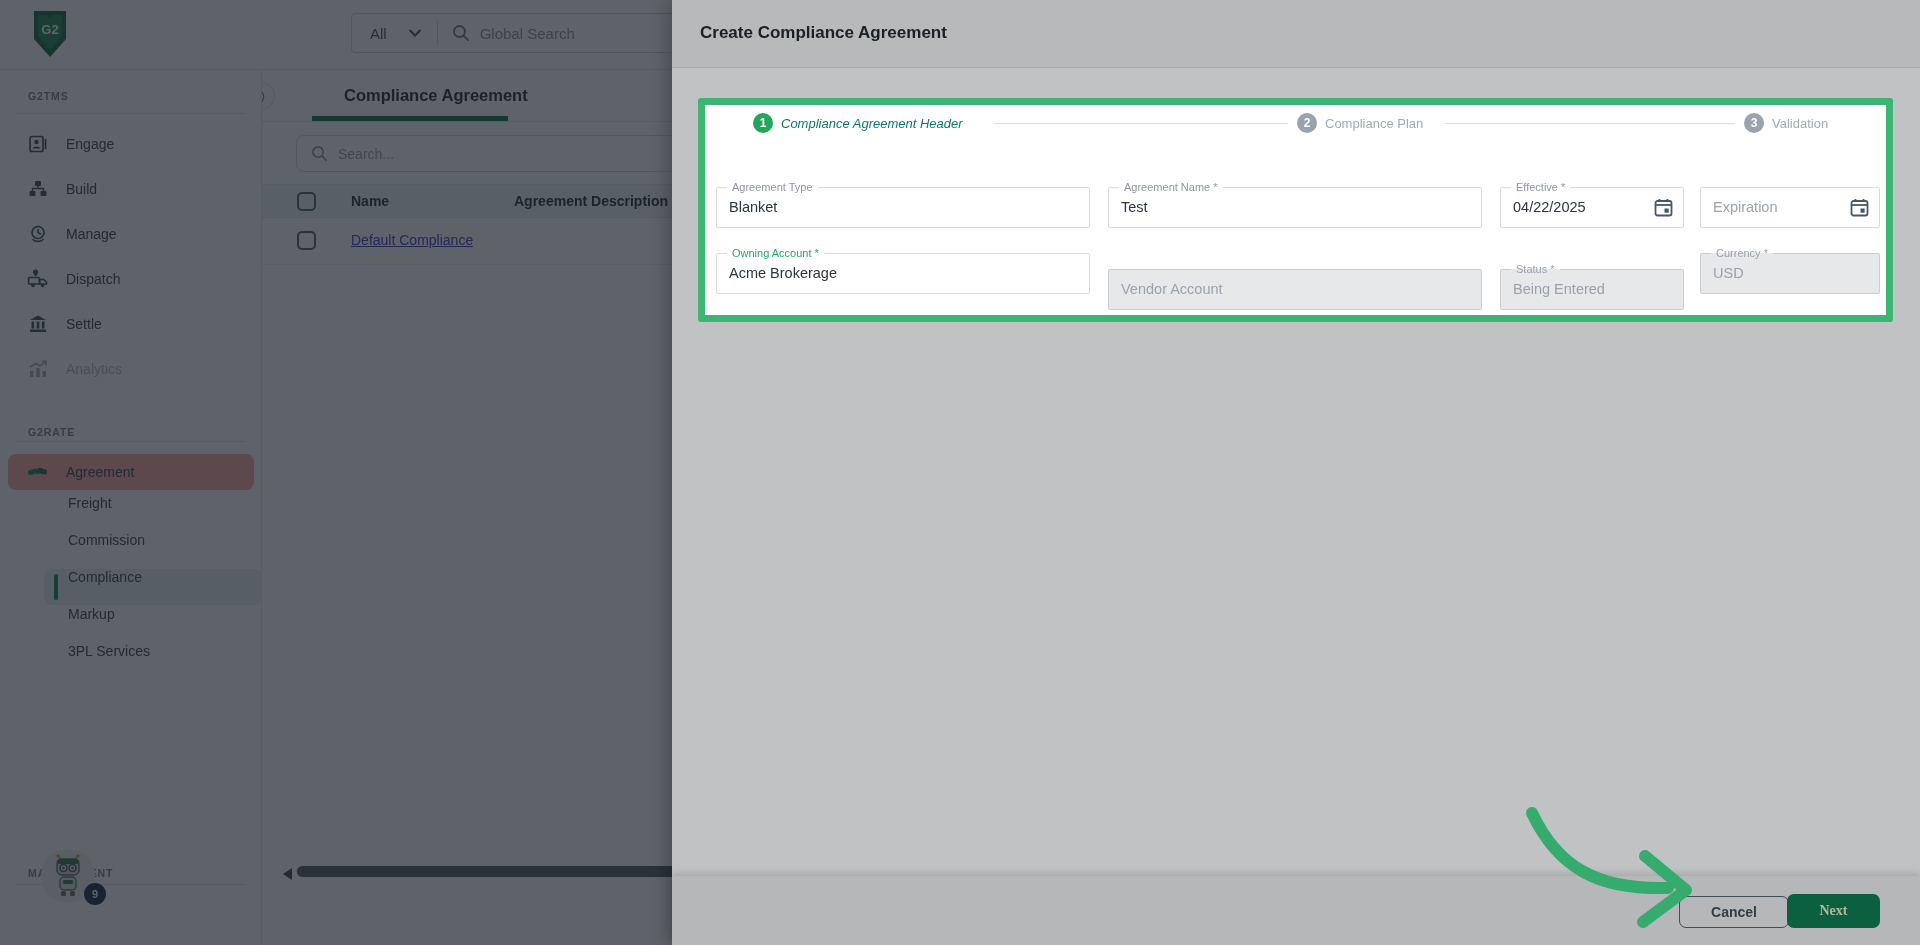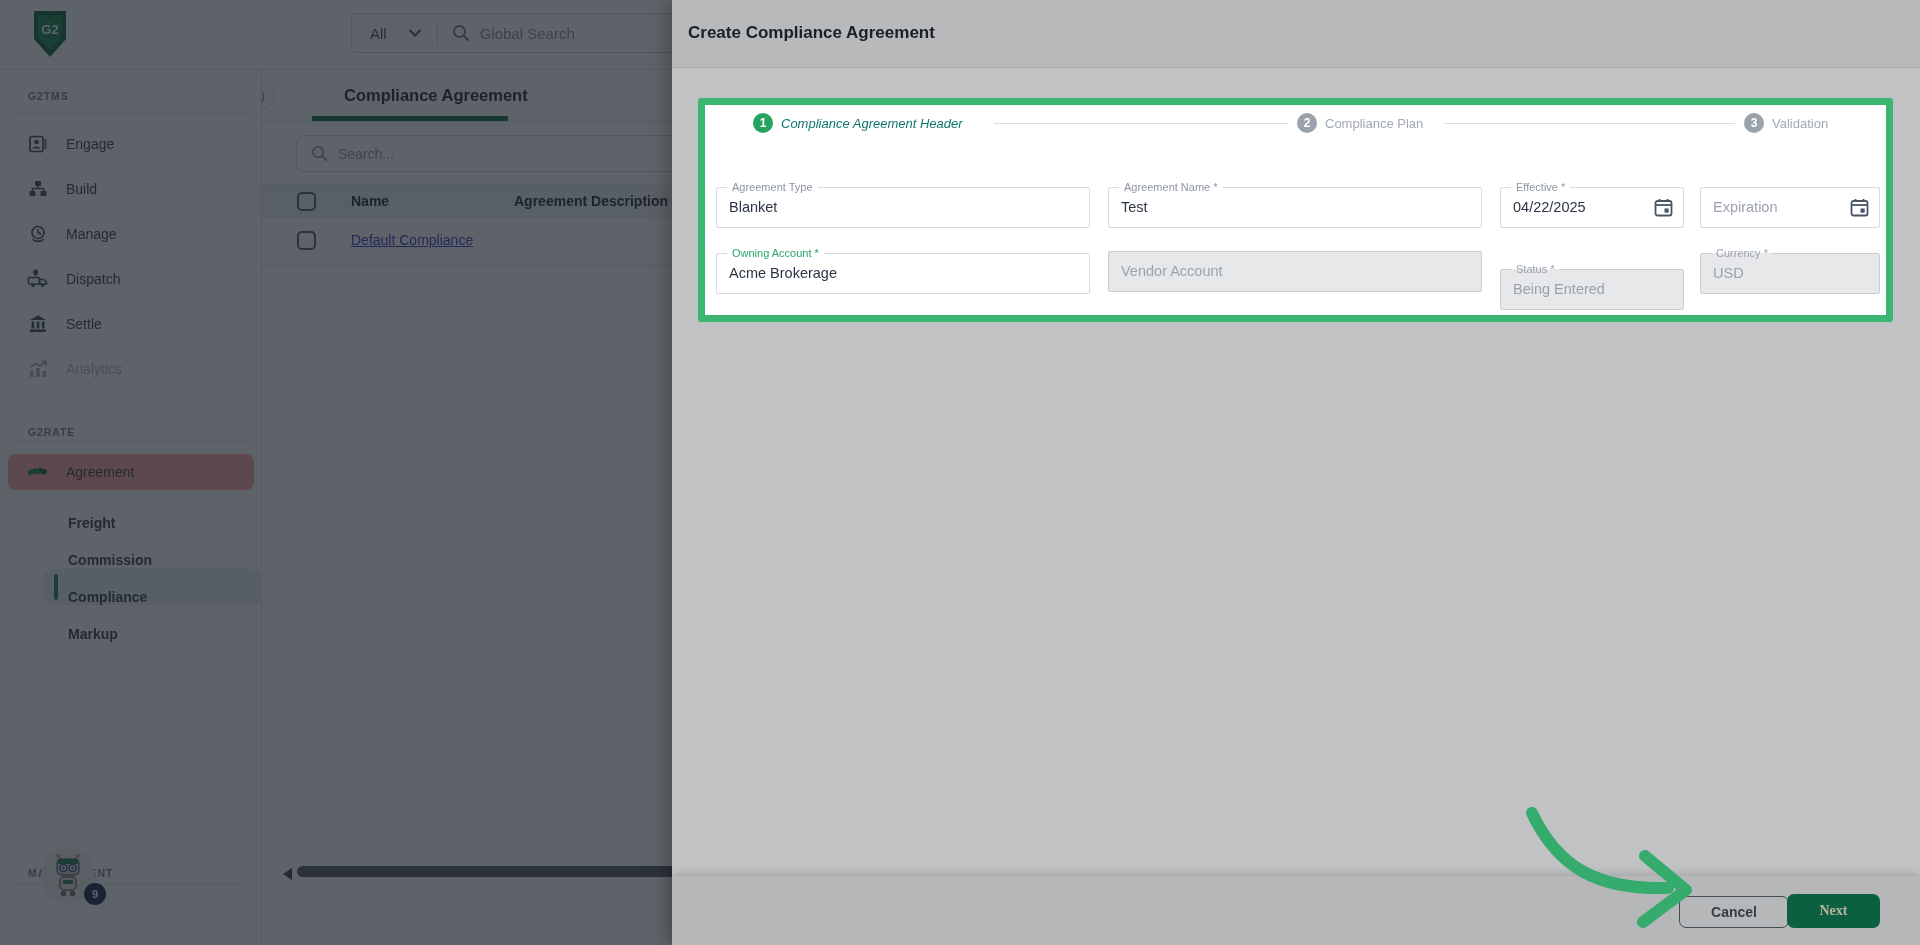--- a/index.html
+++ b/index.html
@@ -20,21 +20,21 @@
   
   .sidebar { position:absolute; left:0; top:70px; width:262px; height:875px; background:#fff; border-right:1px solid #e3e6e9; z-index:2; }
   .sec-label { position:absolute; left:28px; font-size:10.5px; font-weight:bold; letter-spacing:0.9px; color:#7b828c; }
   .sec-div { position:absolute; left:16px; width:230px; height:1px; background:#e4e7ea; }
   .side-item { position:absolute; left:8px; width:246px; height:36px; border-radius:8px; display:flex; align-items:center; cursor:pointer; }
   .side-item .ic { width:22px; height:22px; margin-left:19px; display:flex; align-items:center; justify-content:center; }
   .side-item .lbl { margin-left:17px; font-size:14px; color:#3c434d; }
   .side-item.active-main { background:#fca5a5; }
   .side-item.disabled .lbl { color:#b6bcc4; }
   .side-item.disabled .ic { opacity:0.45; }
-  .sub-item { position:absolute; left:8px; width:246px; height:36px; display:flex; align-items:flex-end; border-radius:8px; cursor:pointer;font-weight:bold; }
+  .sub-item { position:absolute; left:8px; width:246px; height:36px; display:flex; align-items:flex-start; border-radius:8px; cursor:pointer; }
   .sub-item .lbl { margin-left:60px; font-size:14px; color:#3c434d; }
   .sub-item.active-sub { background:#eef1f4; left:44px; width:218px; }
   .sub-item.active-sub .lbl { margin-left:24px; }
   .sub-item.active-sub .selbar { position:absolute; left:10px; top:5px; width:4px; height:26px; border-radius:2px; background:#1d8a54; }
   .avatar { position:absolute; left:41px; top:849px; width:54px; height:54px; border-radius:50%; background:#f2f3f2; z-index:3; display:flex; align-items:center; justify-content:center; }
   .badge { position:absolute; left:84px; top:883px; width:22px; height:22px; border-radius:50%; background:#1d2b4f; color:#fff; font-size:11px; font-weight:bold; display:flex; align-items:center; justify-content:center; z-index:4; }
 
   
   .main { position:absolute; left:262px; top:70px; width:410px; height:875px; background:#fff; z-index:1; }
   .tabrow { position:absolute; left:0; top:0; width:410px; height:52px; border-bottom:1px solid #e4e7ea; }
@@ -52,21 +52,21 @@
   .trow .cb { position:absolute; left:35px; top:13px; }
   .trow .link { position:absolute; left:89px; top:14px; font-size:14px; color:#4238c8; text-decoration:underline; cursor:pointer; }
   .cbx { width:19px; height:19px; border:2px solid #565f6a; border-radius:5px; background:transparent; }
   .hscroll-arrow { position:absolute; left:21px; top:798px; width:0; height:0; border-top:6px solid transparent; border-bottom:6px solid transparent; border-right:9px solid #3e444c; }
   .hscroll-thumb { position:absolute; left:35px; top:796px; width:383px; height:11px; border-radius:6px; background:#555b63; }
 
   
   .backdrop { position:absolute; left:0; top:0; width:1920px; height:945px; background:rgba(33,43,54,0.6); z-index:10; }
   .modal { position:absolute; left:672px; top:0; width:1248px; height:945px; background:#fff; z-index:20; box-shadow:-4px 0 18px rgba(0,0,0,0.25); }
   .modal-header { position:absolute; left:0; top:0; width:1248px; height:68px; background:#f2f3f4; border-bottom:1px solid #e0e2e4; }
-  .modal-title { position:absolute; left:16px; top:23px; font-size:17px; font-weight:bold; color:#232930; }
+  .modal-title { position:absolute; left:28px; top:23px; font-size:17px; font-weight:bold; color:#232930; }
   .modal-footer { position:absolute; left:0; top:876px; width:1248px; height:69px; background:#f0f0f0; box-shadow:0 -3px 7px rgba(0,0,0,0.14); }
   .btn-cancel { position:absolute; left:1007px; top:20px; width:110px; height:32px; border:1.5px solid #596270; border-radius:7px; background:transparent; font-size:14px; font-weight:bold; color:#454d59; font-family:inherit; cursor:pointer; }
   .btn-next { position:absolute; left:1115px; top:18px; width:93px; height:34px; border:none; border-radius:7px; background:#0d7c4f; font-size:14px; font-weight:bold; color:#f2ecca; font-family:Liberation Serif, serif; cursor:pointer; }
 
   
   .step-circle { position:absolute; width:20px; height:20px; border-radius:50%; color:#fff; font-size:12px; font-weight:bold; display:flex; align-items:center; justify-content:center; }
   .step-circle.on { background:#24a45c; }
   .step-circle.off { background:#9aa2ac; }
   .step-label { position:absolute; font-size:13px; }
   .step-label.on { color:#0f766e;font-style:italic; }
@@ -207,20 +207,23 @@
     </div>
     <div class="sub-item" style="top:462px;">
       <span class="lbl">Commission</span>
     </div>
     <div class="sub-item active-sub" style="top:499px;">
       <span class="selbar"></span>
       <span class="lbl">Compliance</span>
     </div>
     <div class="sub-item" style="top:536px;">
       <span class="lbl">Markup</span>
+    </div>
+    <div class="sub-item" style="top:573px;">
+      <span class="lbl">3PL Services</span>
     </div>
 
     <div class="sec-label" style="top:797px;">MANAGEMENT</div>
     <div class="sec-div" style="top:814px;"></div>
 
   </div>
 
   <div class="avatar" style="z-index:3;">
     <svg width="40" height="44" viewBox="0 0 40 44">
       <line x1="14" y1="6" x2="10" y2="2" stroke="#8a8f89" stroke-width="1.6"></line>
@@ -310,21 +313,21 @@
           <line x1="6.5" y1="2" x2="6.5" y2="5" stroke="#4a5568" stroke-width="1.8"></line>
           <line x1="14.5" y1="2" x2="14.5" y2="5" stroke="#4a5568" stroke-width="1.8"></line>
           <rect x="11.5" y="11.5" width="4.2" height="4.2" fill="#4a5568"></rect>
         </svg>
     </div>
 
     <div class="tfield" style="left:44px; top:253px; width:374px;">
       <span class="flabel green">Owning Account *</span>
       <input value="Acme Brokerage" style="">
     </div>
-    <div class="tfield disabled" style="left:436px; top:251px; width:374px;">
+    <div class="tfield disabled" style="left:436px; top:269px; width:374px;">
       <input disabled="" placeholder="Vendor Account" style="">
     </div>
     <div class="tfield disabled" style="left:828px; top:269px; width:184px;">
       <span class="flabel">Status *</span>
       <input disabled="" value="Being Entered" style="">
     </div>
     <div class="tfield disabled" style="left:1028px; top:253px; width:180px;">
       <span class="flabel">Currency *</span>
       <input disabled="" value="USD" style="">
     </div>

